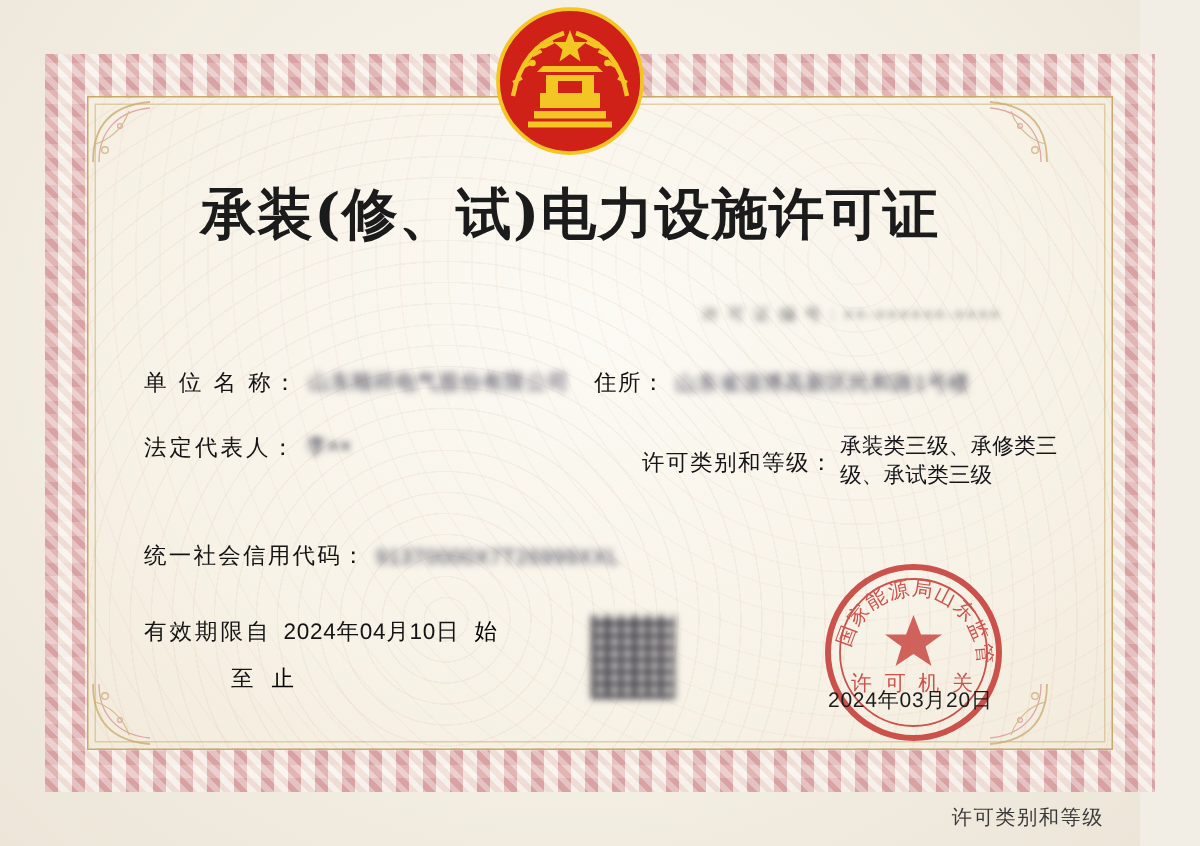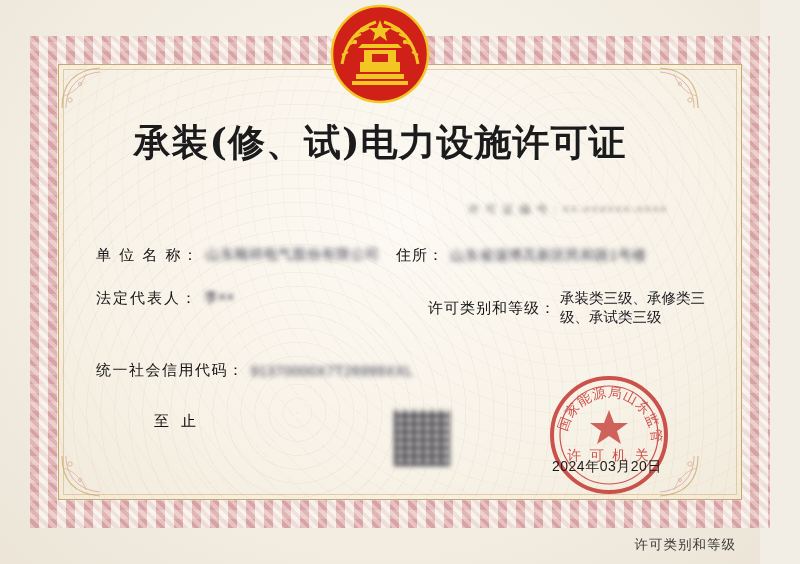--- a/index.html
+++ b/index.html
@@ -365,20 +365,25 @@
       </div>
     </div>
 
     <div class="row uscc-row" style="margin-top:34px;">
       <span class="lbl">统一社会信用代码：</span>
       <span class="val redact">91370000X7T26999XXL</span>
     </div>
   </div>
 
   <div class="validity">
+    <div class="v-line">
+      <span class="v-lbl">有效期限自</span>
+      <span class="v-date">2024年04月10日</span>
+      <span class="v-suffix">始</span>
+    </div>
     <div class="v-line v-indent">
       <span class="v-lbl">至</span>
       <span class="v-suffix">止</span>
     </div>
   </div>
 
   <div class="qr"></div>
 
   <div class="seal">
     <svg viewBox="0 0 122 122">

